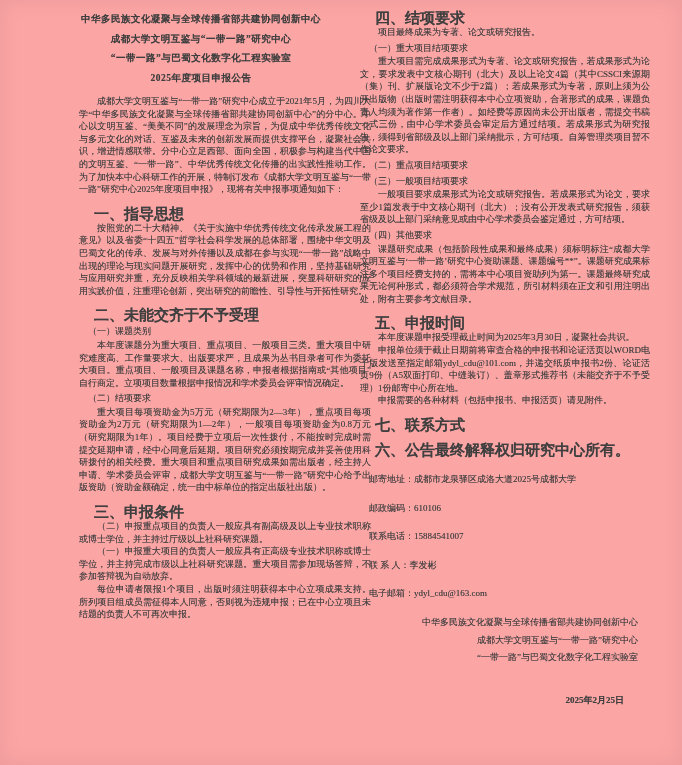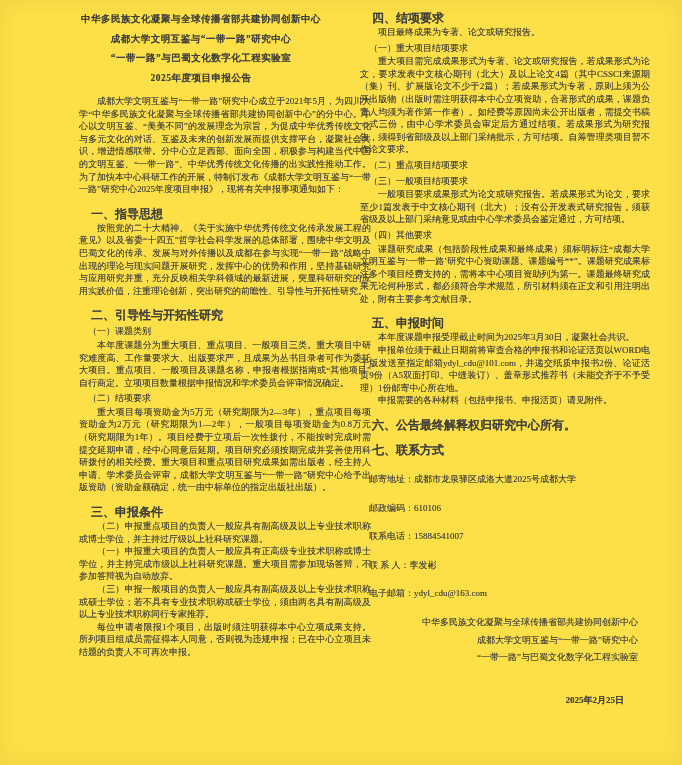--- a/index.html
+++ b/index.html
@@ -1,30 +1,30 @@
 <!DOCTYPE html>
 <html lang="zh"><head>
 <meta charset="utf-8">
 <style>
   html,body { margin:0; padding:0; background:#e9e9e6; }
   .page {
     position:relative; width:682px; height:765px; margin:0 auto;
-    background:#fde047; overflow:hidden;
+    background:#fca5a5; overflow:hidden;
     color:#3f3f3f;
     font-family:"Liberation Serif","DejaVu Serif",serif;
     box-shadow: inset 0 0 22px rgba(0,0,0,0.07);
     text-shadow: 0 0 0.6px rgba(60,60,60,0.55);
   }
   .doc-header { position:absolute; left:55px; top:10px; width:292px; text-align:center; }
   .doc-header .hl { font-size:9.5px; line-height:19.5px; font-weight:600; letter-spacing:0.5px; margin:0; }
   .col { position:absolute; font-size:9px; line-height:12.6px; text-align:justify; }
   .col-left  { left:55px;  top:95px; width:292px;margin-left:24px; }
   .col-right { left:360px; top:12px; width:290px; }
   p.para { margin:0; text-indent:2em; }
-  .sec-h { margin:12px 0 1px 0; font-weight:bold; text-indent:1em; font-size:12px; line-height:13px; }
+  .sec-h { margin:12px 0 1px 0; font-weight:bold; text-indent:1em; font-size:15px; line-height:13px; }
   .sec-h.first { margin-top:0; }
   .sub-h { margin:3px 0 1px 0; text-indent:1em; }
   .contact-line { margin:16px 0 5px 0; text-indent:1em; }
   .footer { margin-top:16px; text-align:right; padding-right:12px; }
   .footer p { margin:0 0 5px 0; }
   .date-line { margin:30px 26px 0 0; text-align:right;font-weight:bold; }
 </style>
 </head>
 <body>
 
@@ -36,52 +36,51 @@
     <p class="hl">“一带一路”与巴蜀文化数字化工程实验室</p>
     <p class="hl">2025年度项目申报公告</p>
   </div>
 
   <div class="col col-left">
     <p class="para">成都大学文明互鉴与“一带一路”研究中心成立于2021年5月，为四川大学“中华多民族文化凝聚与全球传播省部共建协同创新中心”的分中心。中心以文明互鉴、“美美不同”的发展理念为宗旨，为促成中华优秀传统文化与多元文化的对话、互鉴及未来的创新发展而提供支撑平台，凝聚社会共识，增进情感联带。分中心立足西部、面向全国，积极参与构建当代中国的文明互鉴、“一带一路”、中华优秀传统文化传播的出实践性推动工作。为了加快本中心科研工作的开展，特制订发布《成都大学文明互鉴与“一带一路”研究中心2025年度项目申报》，现将有关申报事项通知如下：</p>
 
     <p class="sec-h">一、指导思想</p>
     <p class="para">按照党的二十大精神、《关于实施中华优秀传统文化传承发展工程的意见》以及省委“十四五”哲学社会科学发展的总体部署，围绕中华文明及巴蜀文化的传承、发展与对外传播以及成都在参与实现“一带一路”战略中出现的理论与现实问题开展研究，发挥中心的优势和作用，坚持基础研究与应用研究并重，充分反映相关学科领域的最新进展，突显科研研究的应用实践价值，注重理论创新，突出研究的前瞻性、引导性与开拓性研究。</p>
 
-    <p class="sec-h">二、引导性与开拓性研究</p>
+    <p class="sec-h">二、未能交齐于不予受理</p>
     <p class="sub-h">（一）课题类别</p>
     <p class="para">本年度课题分为重大项目、重点项目、一般项目三类。重大项目中研究难度高、工作量要求大、出版要求严，且成果为丛书目录者可作为委托大项目。重点项目、一般项目及课题名称，申报者根据指南或“其他项目”自行商定。立项项目数量根据申报情况和学术委员会评审情况确定。</p>
     <p class="sub-h">（二）结项要求</p>
     <p class="para">重大项目每项资助金为5万元（研究期限为2—3年），重点项目每项资助金为2万元（研究期限为1—2年），一般项目每项资助金为0.8万元（研究期限为1年）。项目经费于立项后一次性拨付，不能按时完成时需提交延期申请，经中心同意后延期。项目研究必须按期完成并妥善使用科研拨付的相关经费。重大项目和重点项目研究成果如需出版者，经主持人申请、学术委员会评审，成都大学文明互鉴与“一带一路”研究中心给予出版资助（资助金额确定，统一由中标单位的指定出版社出版）。</p>
 
     <p class="sec-h">三、申报条件</p>
     <p class="para">（二）申报重点项目的负责人一般应具有副高级及以上专业技术职称或博士学位，并主持过厅级以上社科研究课题。</p>
     <p class="para">（一）申报重大项目的负责人一般应具有正高级专业技术职称或博士学位，并主持完成市级以上社科研究课题。重大项目需参加现场答辩，不参加答辩视为自动放弃。</p>
-    <p class="para">（三）申报一般项目的负责人一般应具有副高级及以上专业技术职称或硕士学位；若不具有专业技术职称或硕士学位，须由两名具有副高级及以上专业技术职称同行专家推荐。</p>
     <p class="para">每位申请者限报1个项目，出版时须注明获得本中心立项成果支持。所列项目组成员需征得本人同意，否则视为违规申报；已在中心立项且未结题的负责人不可再次申报。</p>
   </div>
 
   <div class="col col-right">
     <p class="sec-h first">四、结项要求</p>
     <p class="para">项目最终成果为专著、论文或研究报告。</p>
     <p class="sub-h">（一）重大项目结项要求</p>
     <p class="para">重大项目需完成成果形式为专著、论文或研究报告，若成果形式为论文，要求发表中文核心期刊（北大）及以上论文4篇（其中CSSCI来源期（集）刊、扩展版论文不少于2篇）；若成果形式为专著，原则上须为公开出版物（出版时需注明获得本中心立项资助，合著形式的成果，课题负责人均须为著作第一作者）。如经费等原因尚未公开出版者，需提交书稿一式三份，由中心学术委员会审定后方通过结项。若成果形式为研究报告，须得到省部级及以上部门采纳批示，方可结项。自筹管理类项目暂不作论文要求。</p>
     <p class="sub-h">（二）重点项目结项要求</p>
     <p class="sub-h">（三）一般项目结项要求</p>
     <p class="para">一般项目要求成果形式为论文或研究报告。若成果形式为论文，要求至少1篇发表于中文核心期刊（北大）；没有公开发表式研究报告，须获省级及以上部门采纳意见或由中心学术委员会鉴定通过，方可结项。</p>
     <p class="sub-h">（四）其他要求</p>
     <p class="para">课题研究成果（包括阶段性成果和最终成果）须标明标注“成都大学文明互鉴与‘一带一路’研究中心资助课题、课题编号**”。课题研究成果标注多个项目经费支持的，需将本中心项目资助列为第一。课题最终研究成果无论何种形式，都必须符合学术规范，所引材料须在正文和引用注明出处，附有主要参考文献目录。</p>
 
     <p class="sec-h">五、申报时间</p>
     <p class="para">本年度课题申报受理截止时间为2025年3月30日，凝聚社会共识。</p>
     <p class="para">申报单位须于截止日期前将审查合格的申报书和论证活页以WORD电子版发送至指定邮箱ydyl_cdu@101.com，并递交纸质申报书2份、论证活页9份（A5双面打印、中缝装订）、盖章形式推荐书（未能交齐于不予受理）1份邮寄中心所在地。</p>
     <p class="para">申报需要的各种材料（包括申报书、申报活页）请见附件。</p>
 
+    <p class="sec-h">七、联系方式</p>
+
     <p class="sec-h">六、公告最终解释权归研究中心所有。</p>
-
-    <p class="sec-h">七、联系方式</p>
     <p class="contact-line">邮寄地址：成都市龙泉驿区成洛大道2025号成都大学</p>
     <p class="contact-line">邮政编码：610106</p>
     <p class="contact-line">联系电话：15884541007</p>
     <p class="contact-line">联 系 人：李发彬</p>
     <p class="contact-line">电子邮箱：ydyl_cdu@163.com</p>
 
     <div class="footer">
       <p>中华多民族文化凝聚与全球传播省部共建协同创新中心</p>
       <p>成都大学文明互鉴与“一带一路”研究中心</p>
       <p>“一带一路”与巴蜀文化数字化工程实验室</p>

